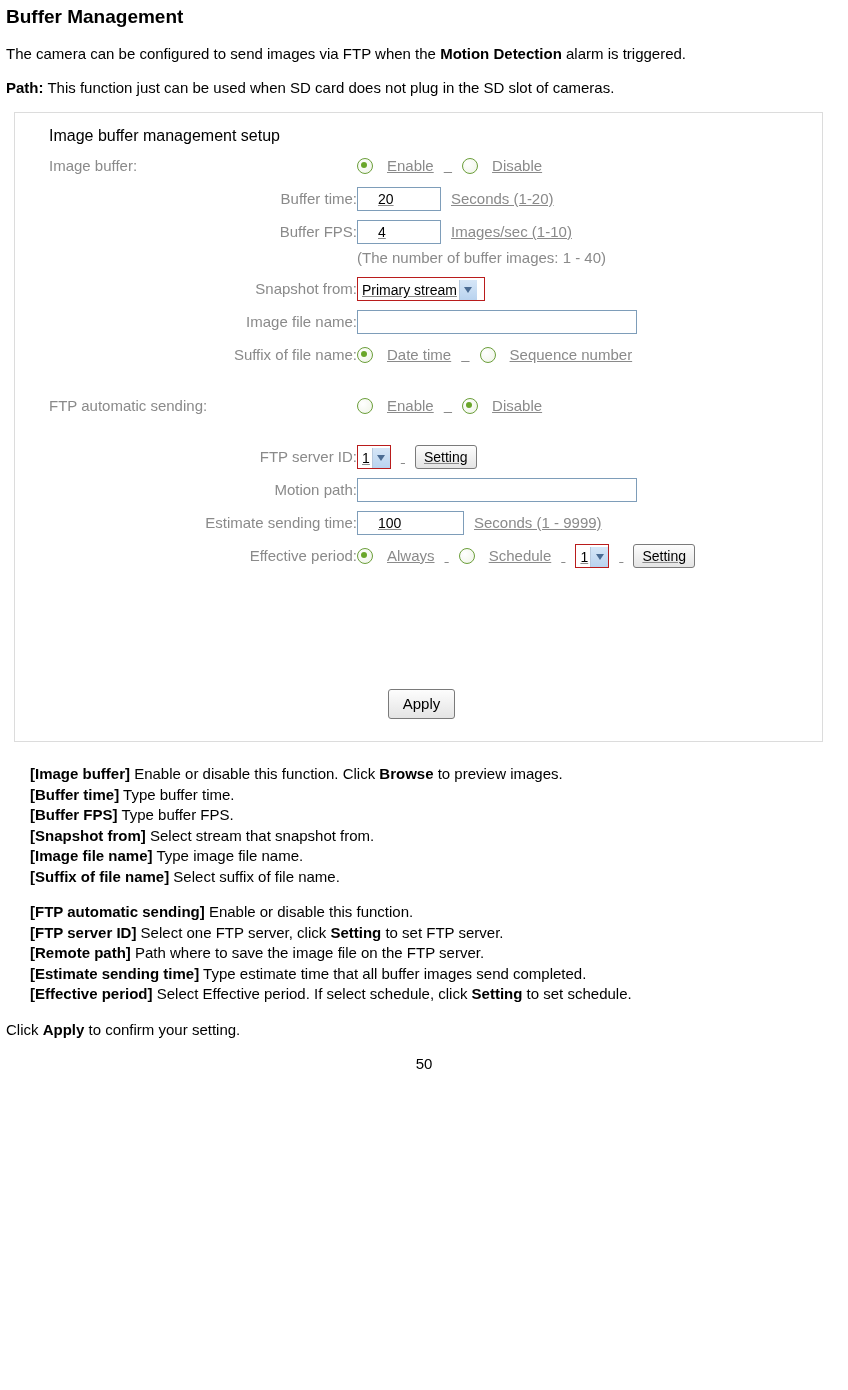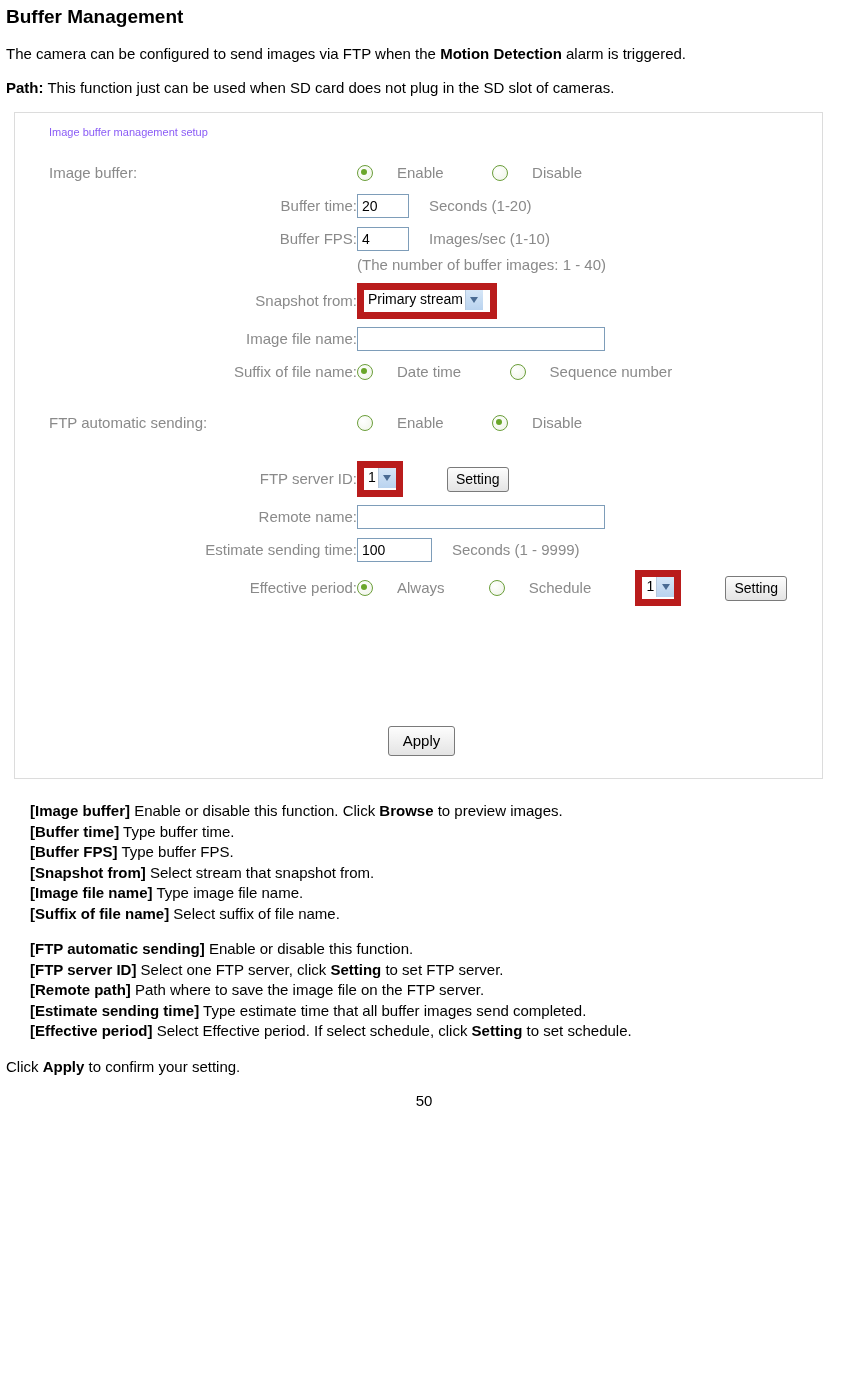--- a/index.html
+++ b/index.html
@@ -22,37 +22,37 @@
   .panel {
     border: 1px solid #dcdcdc;
     margin: 6px 8px 22px 8px;
     padding: 12px 28px 22px 34px;
     font-family: Verdana, Arial, sans-serif;
     color: #8a8a8a;
     font-size: 15px;
     width: 745px;
   }
   .panel-title {
-    font-size: 11px;
-    margin-bottom: 20px;
-    color:#8b5cf6;
+    font-size: 16px;
+    margin-bottom: 6px;
+    color:#000000;
   }
   .row {
     display: flex;
     align-items: center;
     margin-bottom: 7px;
     min-height: 26px;
   }
   .row .label {
     width: 308px;
     flex: 0 0 308px;
     color:#8a8a8a;
   }
   .row .label.indent { padding-left: 36px; width: 272px; flex: 0 0 272px; text-align: right; }
-  .row .controls { display: flex; align-items: center; flex-wrap: wrap; gap: 20px; color:#8a8a8a;}
+  .row .controls { display: flex; align-items: center; flex-wrap: wrap; gap: 10px; color:#8a8a8a;text-decoration:underline;}
 
   .radio {
     display:inline-block;
     width:14px;height:14px;
     border:1px solid #6b9e3a;
     border-radius:50%;
     background: radial-gradient(circle at 35% 35%, #fff, #eef3e6);
     vertical-align:middle;
     position:relative;
     margin-right:4px;
@@ -62,34 +62,34 @@
     position:absolute;
     top:3px;left:3px;width:6px;height:6px;
     border-radius:50%;
     background:#6aa62a;
   }
   .txt {
     height:20px;
     border:1px solid #7e9db9;
     font-family:Arial;
     font-size:14px;
-    padding:1px 4px;
+    padding:1px 20px;
     color:#000;
   }
   .txt.w50{width:42px;}
   .txt.w240{width:238px;}
   .txt.w80{width:65px;}
 
   .select {
     height:22px;
-    border:7px solid #b91c1c;
+    border:1px solid #b91c1c;
     font-size:14px;
     background:#fff;
     display:inline-flex;
-    align-items:flex-start;
+    align-items:flex-end;
     padding:0 0 0 4px;
     color:#000;
   }
   .select .caret{
     width:17px;height:20px;
     margin-left:2px;
     background:linear-gradient(#d6e6f7,#b9d3ef);
     border-left:1px solid #b6c8dd;
     display:inline-flex;align-items:center;justify-content:center;
   }
@@ -217,21 +217,21 @@
               <path d="M0 0 L8 0 L4 6 Z" fill="#4a6b93"></path>
             </svg>
           </span>
       </span>
       &nbsp;
       <span class="btn">Setting</span>
     </div>
   </div>
 
   <div class="row">
-    <div class="label indent">Remote name:</div>
+    <div class="label indent">Motion path:</div>
     <div class="controls">
       <input class="txt w240" value="" style="">
     </div>
   </div>
 
   <div class="row">
     <div class="label indent">Estimate sending time:</div>
     <div class="controls">
       <input class="txt w80" value="100" style="">
       <span>Seconds (1 - 9999)</span>

